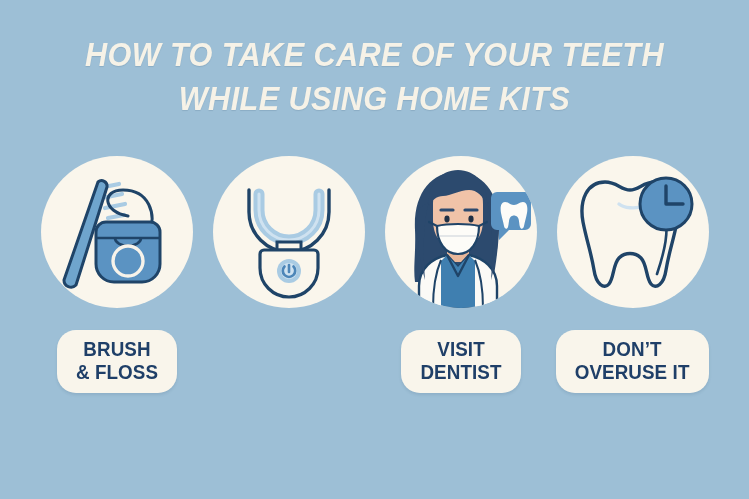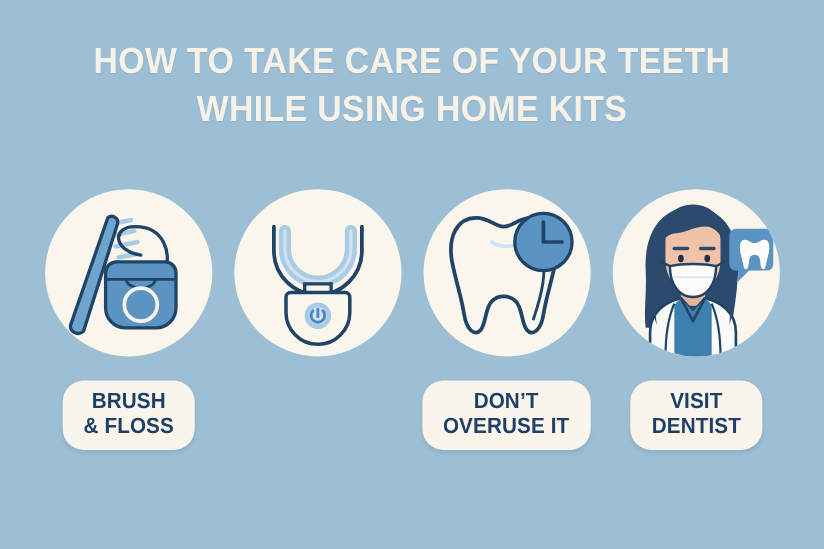--- a/index.html
+++ b/index.html
@@ -13,38 +13,39 @@
     position:absolute; inset:0;
     background:#9dbfd6;
   }
 
   
   .title-block {
     position:absolute;
     top:38px; left:0; right:0;
     text-align:center;
     line-height:1.05;
+    font-style:italic;
   }
   .title-line {
     display:block;
     color:#f6f2e7;
     font-family:"Liberation Sans", sans-serif;
     font-weight:700;
     font-size:33px;
     letter-spacing:0.4px;
     transform:scaleX(0.93);
     text-shadow:0 1px 1px rgba(60,90,115,0.18);
     white-space:nowrap;
   }
   .title-line.l2 { margin-top:9px; }
 
   
   .cards {
     position:absolute;
-    top:172px; left:0; right:0;
+    top:156px; left:0; right:0;
     display:flex;
     justify-content:center;
     gap:20px;
   }
   .card {
     width:152px;
     display:flex;
     flex-direction:column;
     align-items:center;
   }
@@ -139,78 +140,78 @@
           <path d="M76 109 v7" fill="none" stroke="#4d86b8" stroke-width="2.6" stroke-linecap="round"></path>
           <path d="M71.5 110.5 a6.2 6.2 0 1 0 9 0" fill="none" stroke="#4d86b8" stroke-width="2.6" stroke-linecap="round"></path>
         </svg>
       </div>
     </div>
 
     <div class="card">
       <div class="circle">
         <svg viewBox="0 0 152 152">
 
+          <path d="M30 74 C28 38 46 16 72 16 C98 16 116 38 114 74 C113 96 110 112 108 126 h-78 C28 112 31 96 30 74 Z" fill="#2c4a6e"></path>
+
+          <path d="M62 84 h22 v22 h-22 z" fill="#e8b79a"></path>
+
+          <path d="M34 152 v-22 C34 112 48 102 62 99 l11 12 l11 -12 C98 102 112 112 112 130 v22 z" fill="#fbfaf6" stroke="#1f4468" stroke-width="2.4" stroke-linejoin="round"></path>
+
+          <path d="M62 99 l11 12 l11 -12 l6 6 v47 h-34 v-47 z" fill="#3f7fb0"></path>
+
+          <path d="M62 99 L73 120 L84 99" fill="none" stroke="#1f4468" stroke-width="2.4" stroke-linejoin="round"></path>
+          <path d="M56 104 C50 118 48 134 48 152" fill="none" stroke="#1f4468" stroke-width="2"></path>
+          <path d="M90 104 C96 118 98 134 98 152" fill="none" stroke="#1f4468" stroke-width="2"></path>
+
+          <path d="M48 48 C48 30 58 22 73 22 C88 22 98 30 98 48 v16 C98 82 88 92 73 92 C58 92 48 82 48 64 Z" fill="#f0c3a8"></path>
+
+          <path d="M44 50 C42 28 56 14 73 14 C90 14 104 28 102 50 C98 40 92 34 84 34 C74 34 66 40 58 40 C52 40 47 44 44 50 Z" fill="#2c4a6e"></path>
+
+          <path d="M44 46 C38 66 38 98 40 124 C34 102 30 72 34 52 Z" fill="#2c4a6e"></path>
+          <path d="M102 46 C108 66 108 98 106 124 C112 102 116 72 112 52 Z" fill="#2c4a6e"></path>
+
+          <path d="M56 54 h12" stroke="#2c4a6e" stroke-width="3.2" stroke-linecap="round"></path>
+          <path d="M80 54 h12" stroke="#2c4a6e" stroke-width="3.2" stroke-linecap="round"></path>
+
+          <ellipse cx="62" cy="63" rx="2.6" ry="3.4" fill="#1f2f44"></ellipse>
+          <ellipse cx="86" cy="63" rx="2.6" ry="3.4" fill="#1f2f44"></ellipse>
+
+          <path d="M52 70 C52 70 60 68 73 68 C86 68 94 70 94 70 C94 86 86 98 73 98 C60 98 52 86 52 70 Z" fill="#fdfcf8" stroke="#1f4468" stroke-width="2.2" stroke-linejoin="round"></path>
+          <path d="M52 70 L44 66 M94 70 L102 66" stroke="#1f4468" stroke-width="2.2" stroke-linecap="round"></path>
+          <path d="M55 80 h36" stroke="#e3e6e8" stroke-width="1.8"></path>
+
+          <path d="M112 36 h28 a6 6 0 0 1 6 6 v26 a6 6 0 0 1 -6 6 h-16 l-10 10 v-10 h-2 a6 6 0 0 1 -6 -6 v-26 a6 6 0 0 1 6 -6 z" fill="#5b93c2"></path>
+
+          <path d="M120 46 C116 46 115 51 116 57 C117 62 118 65 119 70 C119.6 73 122 74 123 71 C124 68 123.6 63 125.5 61
+                   C127.5 59 130.5 59 132.5 61 C134.4 63 134 68 135 71 C136 74 138.4 73 139 70 C140 65 141 62 142 57
+                   C143 51 142 46 138 46 C134 46 133 49 129 49 C125 49 124 46 120 46 Z" fill="#fdfcf8"></path>
+        </svg>
+      </div>
+      <div class="pill">
+        <span class="pill-line">VISIT</span>
+        <span class="pill-line">DENTIST</span>
+      </div>
+    </div>
+
+    <div class="card">
+      <div class="circle">
+        <svg viewBox="0 0 152 152">
+
           <path d="M48 26 C30 26 22 44 26 66 C30 86 34 96 37 114 C39 128 47 134 52 128 C57 122 56 108 62 102
                    C68 96 78 96 84 102 C90 108 89 122 94 128 C99 134 107 128 109 114 C112 96 116 86 120 66
                    C124 44 116 26 98 26 C86 26 82 34 73 34 C64 34 60 26 48 26 Z" fill="#faf6ec" stroke="#1f4468" stroke-width="3.4" stroke-linejoin="round"></path>
 
           <path d="M62 48 a16 8 0 0 0 24 2" fill="none" stroke="#cfe2f0" stroke-width="3.4" stroke-linecap="round"></path>
 
           <path d="M108 56 C112 76 108 94 100 118" fill="none" stroke="#1f4468" stroke-width="2.6" stroke-linecap="round"></path>
 
           <circle cx="109" cy="48" r="26" fill="#5b93c2" stroke="#1f4468" stroke-width="3"></circle>
           <path d="M109 30 v18 h17" fill="none" stroke="#1f4468" stroke-width="3.4" stroke-linecap="round" stroke-linejoin="round"></path>
         </svg>
       </div>
       <div class="pill">
         <span class="pill-line">DON’T</span>
         <span class="pill-line">OVERUSE IT</span>
       </div>
     </div>
 
-    <div class="card">
-      <div class="circle">
-        <svg viewBox="0 0 152 152">
-
-          <path d="M30 74 C28 38 46 16 72 16 C98 16 116 38 114 74 C113 96 110 112 108 126 h-78 C28 112 31 96 30 74 Z" fill="#2c4a6e"></path>
-
-          <path d="M62 84 h22 v22 h-22 z" fill="#e8b79a"></path>
-
-          <path d="M34 152 v-22 C34 112 48 102 62 99 l11 12 l11 -12 C98 102 112 112 112 130 v22 z" fill="#fbfaf6" stroke="#1f4468" stroke-width="2.4" stroke-linejoin="round"></path>
-
-          <path d="M62 99 l11 12 l11 -12 l6 6 v47 h-34 v-47 z" fill="#3f7fb0"></path>
-
-          <path d="M62 99 L73 120 L84 99" fill="none" stroke="#1f4468" stroke-width="2.4" stroke-linejoin="round"></path>
-          <path d="M56 104 C50 118 48 134 48 152" fill="none" stroke="#1f4468" stroke-width="2"></path>
-          <path d="M90 104 C96 118 98 134 98 152" fill="none" stroke="#1f4468" stroke-width="2"></path>
-
-          <path d="M48 48 C48 30 58 22 73 22 C88 22 98 30 98 48 v16 C98 82 88 92 73 92 C58 92 48 82 48 64 Z" fill="#f0c3a8"></path>
-
-          <path d="M44 50 C42 28 56 14 73 14 C90 14 104 28 102 50 C98 40 92 34 84 34 C74 34 66 40 58 40 C52 40 47 44 44 50 Z" fill="#2c4a6e"></path>
-
-          <path d="M44 46 C38 66 38 98 40 124 C34 102 30 72 34 52 Z" fill="#2c4a6e"></path>
-          <path d="M102 46 C108 66 108 98 106 124 C112 102 116 72 112 52 Z" fill="#2c4a6e"></path>
-
-          <path d="M56 54 h12" stroke="#2c4a6e" stroke-width="3.2" stroke-linecap="round"></path>
-          <path d="M80 54 h12" stroke="#2c4a6e" stroke-width="3.2" stroke-linecap="round"></path>
-
-          <ellipse cx="62" cy="63" rx="2.6" ry="3.4" fill="#1f2f44"></ellipse>
-          <ellipse cx="86" cy="63" rx="2.6" ry="3.4" fill="#1f2f44"></ellipse>
-
-          <path d="M52 70 C52 70 60 68 73 68 C86 68 94 70 94 70 C94 86 86 98 73 98 C60 98 52 86 52 70 Z" fill="#fdfcf8" stroke="#1f4468" stroke-width="2.2" stroke-linejoin="round"></path>
-          <path d="M52 70 L44 66 M94 70 L102 66" stroke="#1f4468" stroke-width="2.2" stroke-linecap="round"></path>
-          <path d="M55 80 h36" stroke="#e3e6e8" stroke-width="1.8"></path>
-
-          <path d="M112 36 h28 a6 6 0 0 1 6 6 v26 a6 6 0 0 1 -6 6 h-16 l-10 10 v-10 h-2 a6 6 0 0 1 -6 -6 v-26 a6 6 0 0 1 6 -6 z" fill="#5b93c2"></path>
-
-          <path d="M120 46 C116 46 115 51 116 57 C117 62 118 65 119 70 C119.6 73 122 74 123 71 C124 68 123.6 63 125.5 61
-                   C127.5 59 130.5 59 132.5 61 C134.4 63 134 68 135 71 C136 74 138.4 73 139 70 C140 65 141 62 142 57
-                   C143 51 142 46 138 46 C134 46 133 49 129 49 C125 49 124 46 120 46 Z" fill="#fdfcf8"></path>
-        </svg>
-      </div>
-      <div class="pill">
-        <span class="pill-line">VISIT</span>
-        <span class="pill-line">DENTIST</span>
-      </div>
-    </div>
-
   </div>
 </div>
 
 </body></html>

